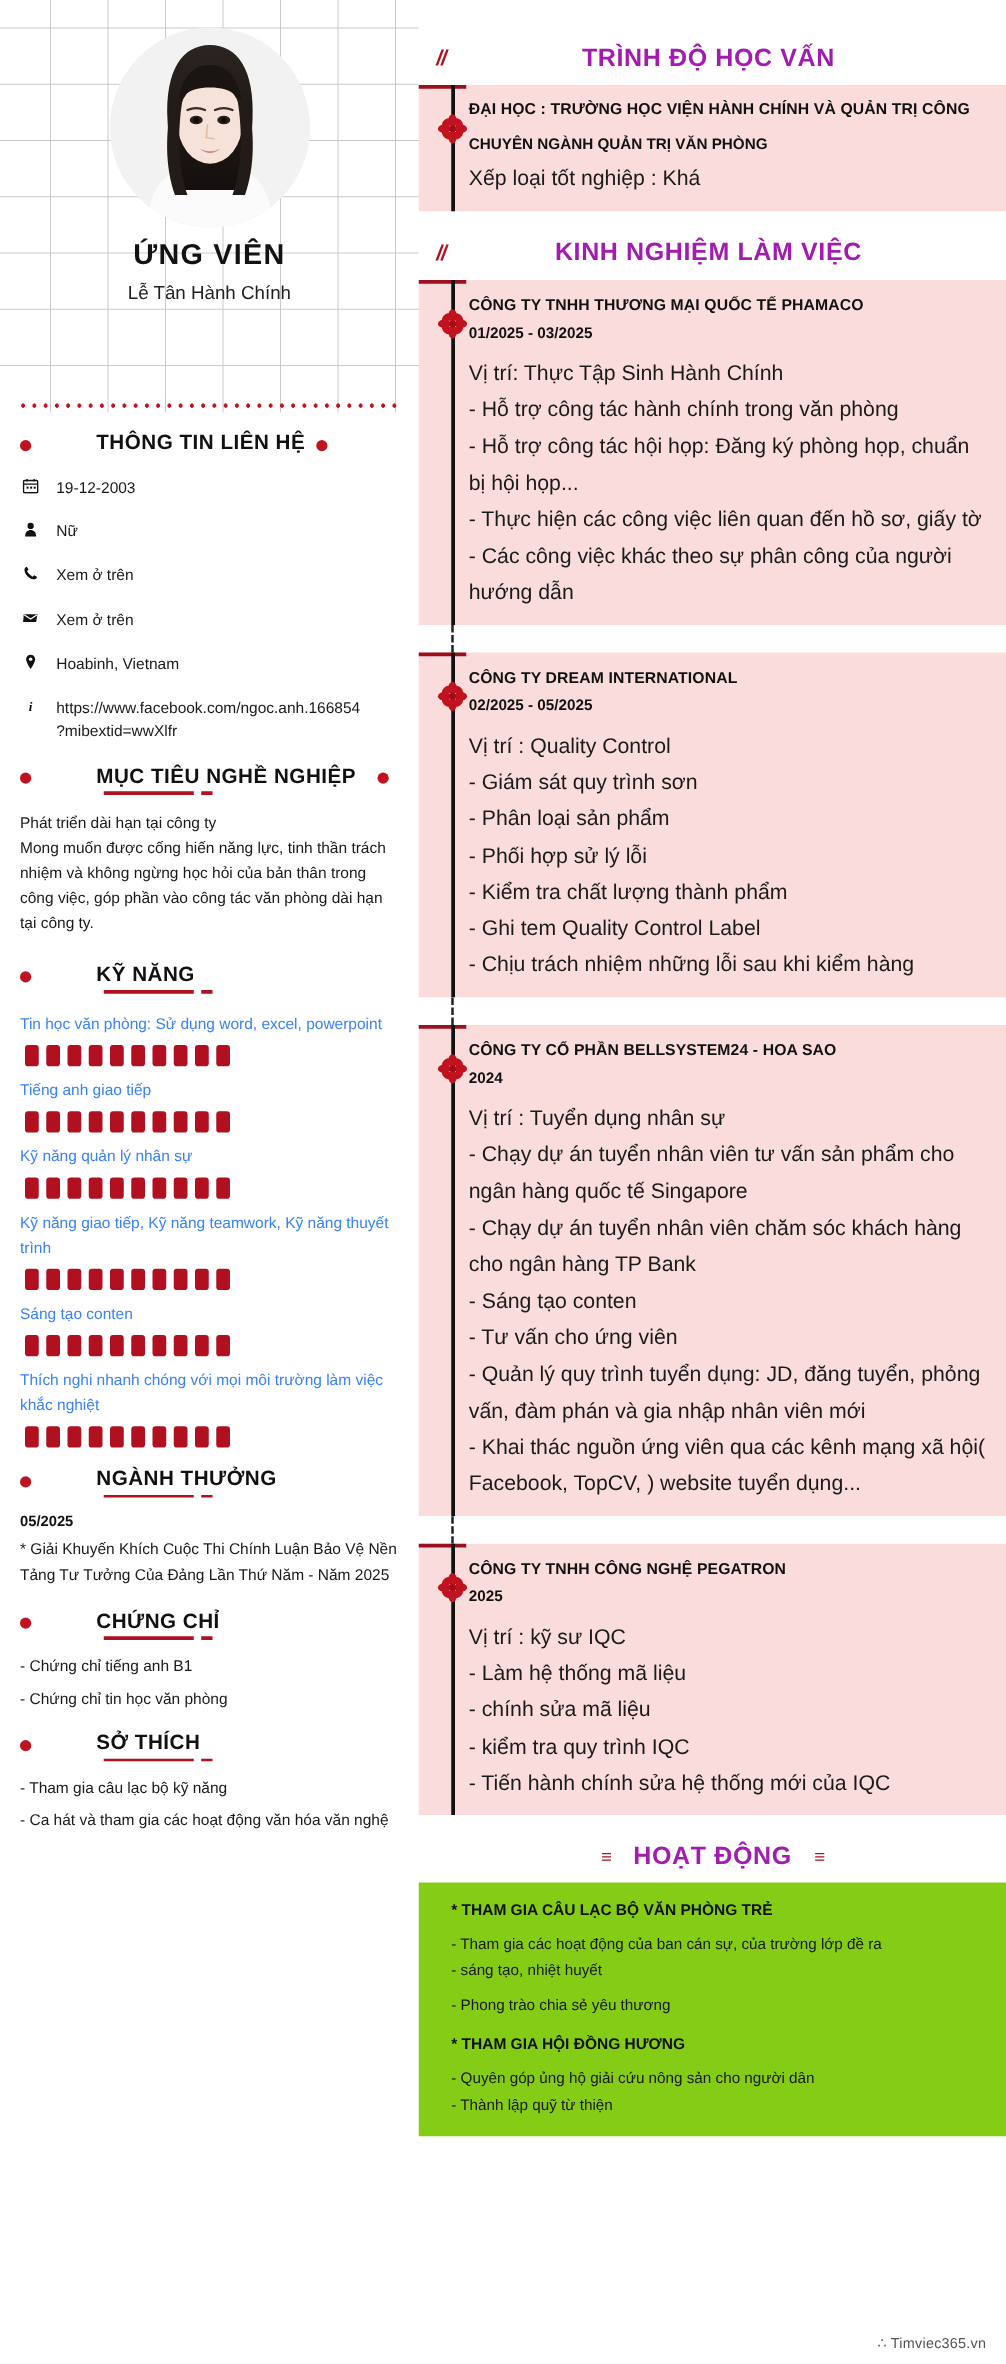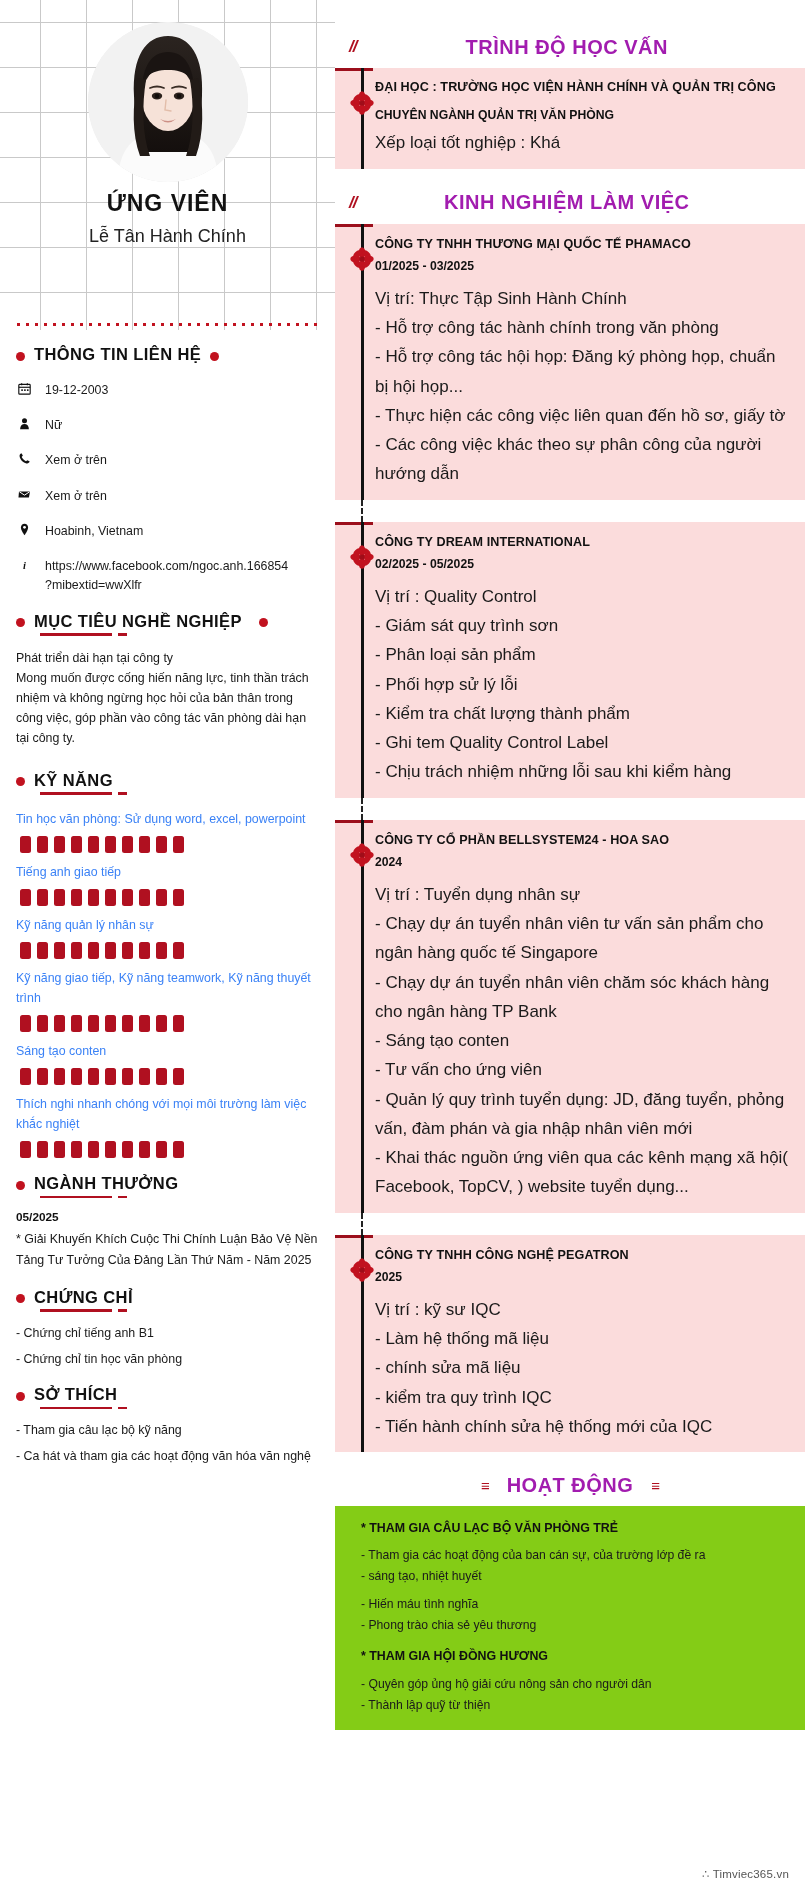--- a/index.html
+++ b/index.html
@@ -29,37 +29,37 @@
     background-position:-6px 22px;
   }
   .photo-wrap {
     position:absolute; left:88px; top:22px; width:160px; height:160px;
     border-radius:50%; overflow:hidden; background:#efefef;
   }
   .photo-svg { display:block; width:160px; height:160px; }
 
   .name-block { position:absolute; left:0; top:190px; width:335px; text-align:center; }
   .cand-name { font-size:23px; font-weight:bold; letter-spacing:1px; color:#121212; }
-  .cand-role { font-size:18px; color:#222; margin-top:9px; }
+  .cand-role { font-size:15px; color:#222; margin-top:9px; }
 
   .dotted-sep {
     position:absolute; left:14px; top:322px; width:307px; height:5px;
     background-image:radial-gradient(circle, #c1121f 1.6px, transparent 1.7px);
     background-size:9px 5px; background-repeat:repeat-x;
   }
 
   .lsec { padding:0 16px; }
   .lsec-head {
     display:flex; align-items:center; gap:9px;
     margin:0 0 8px 0;
   }
   .lsec-dot { width:9px; height:9px; border-radius:50%; background:#c1121f; flex:0 0 auto; }
   .lsec-title {
     font-size:16.5px; font-weight:bold; letter-spacing:.4px; color:#111;
-    position:relative; padding-bottom:3px; display:inline-block;
+    position:relative; padding-bottom:3px; display:inline-block;margin-left:43px;
   }
   .lsec-title.ul::after {
     content:""; position:absolute; left:6px; bottom:-2px; width:72px; height:2.5px; background:#b01020;
   }
   .lsec-title.ul::before {
     content:""; position:absolute; left:84px; bottom:-2px; width:9px; height:2.5px; background:#b01020;
   }
 
   .contact-list { margin-top:4px; }
   .contact-row { display:flex; align-items:flex-start; gap:13px; margin-bottom:16px; }
@@ -560,21 +560,20 @@
     </div>
 
     <div class="act-block">
       <div id="acts-container">
           <div class="act-h">* THAM GIA CÂU LẠC BỘ VĂN PHÒNG TRẺ</div>
           <div style="margin-top: 6px;">
             <div class="act-l">- Tham gia các hoạt động của ban cán sự, của trường lớp đề ra</div>
             <div class="act-l">- sáng tạo, nhiệt huyết</div>
           </div>
           <div style="margin-top: 6px;">
-            <div class="act-l">- Hiến máu tình nghĩa</div>
             <div class="act-l">- Phong trào chia sẻ yêu thương</div>
           </div>
           <div class="act-h">* THAM GIA HỘI ĐỒNG HƯƠNG</div>
           <div style="margin-top: 6px;">
             <div class="act-l">- Quyên góp ủng hộ giải cứu nông sản cho người dân</div>
             <div class="act-l">- Thành lập quỹ từ thiện</div>
           </div>
         </div>
     </div>
 

